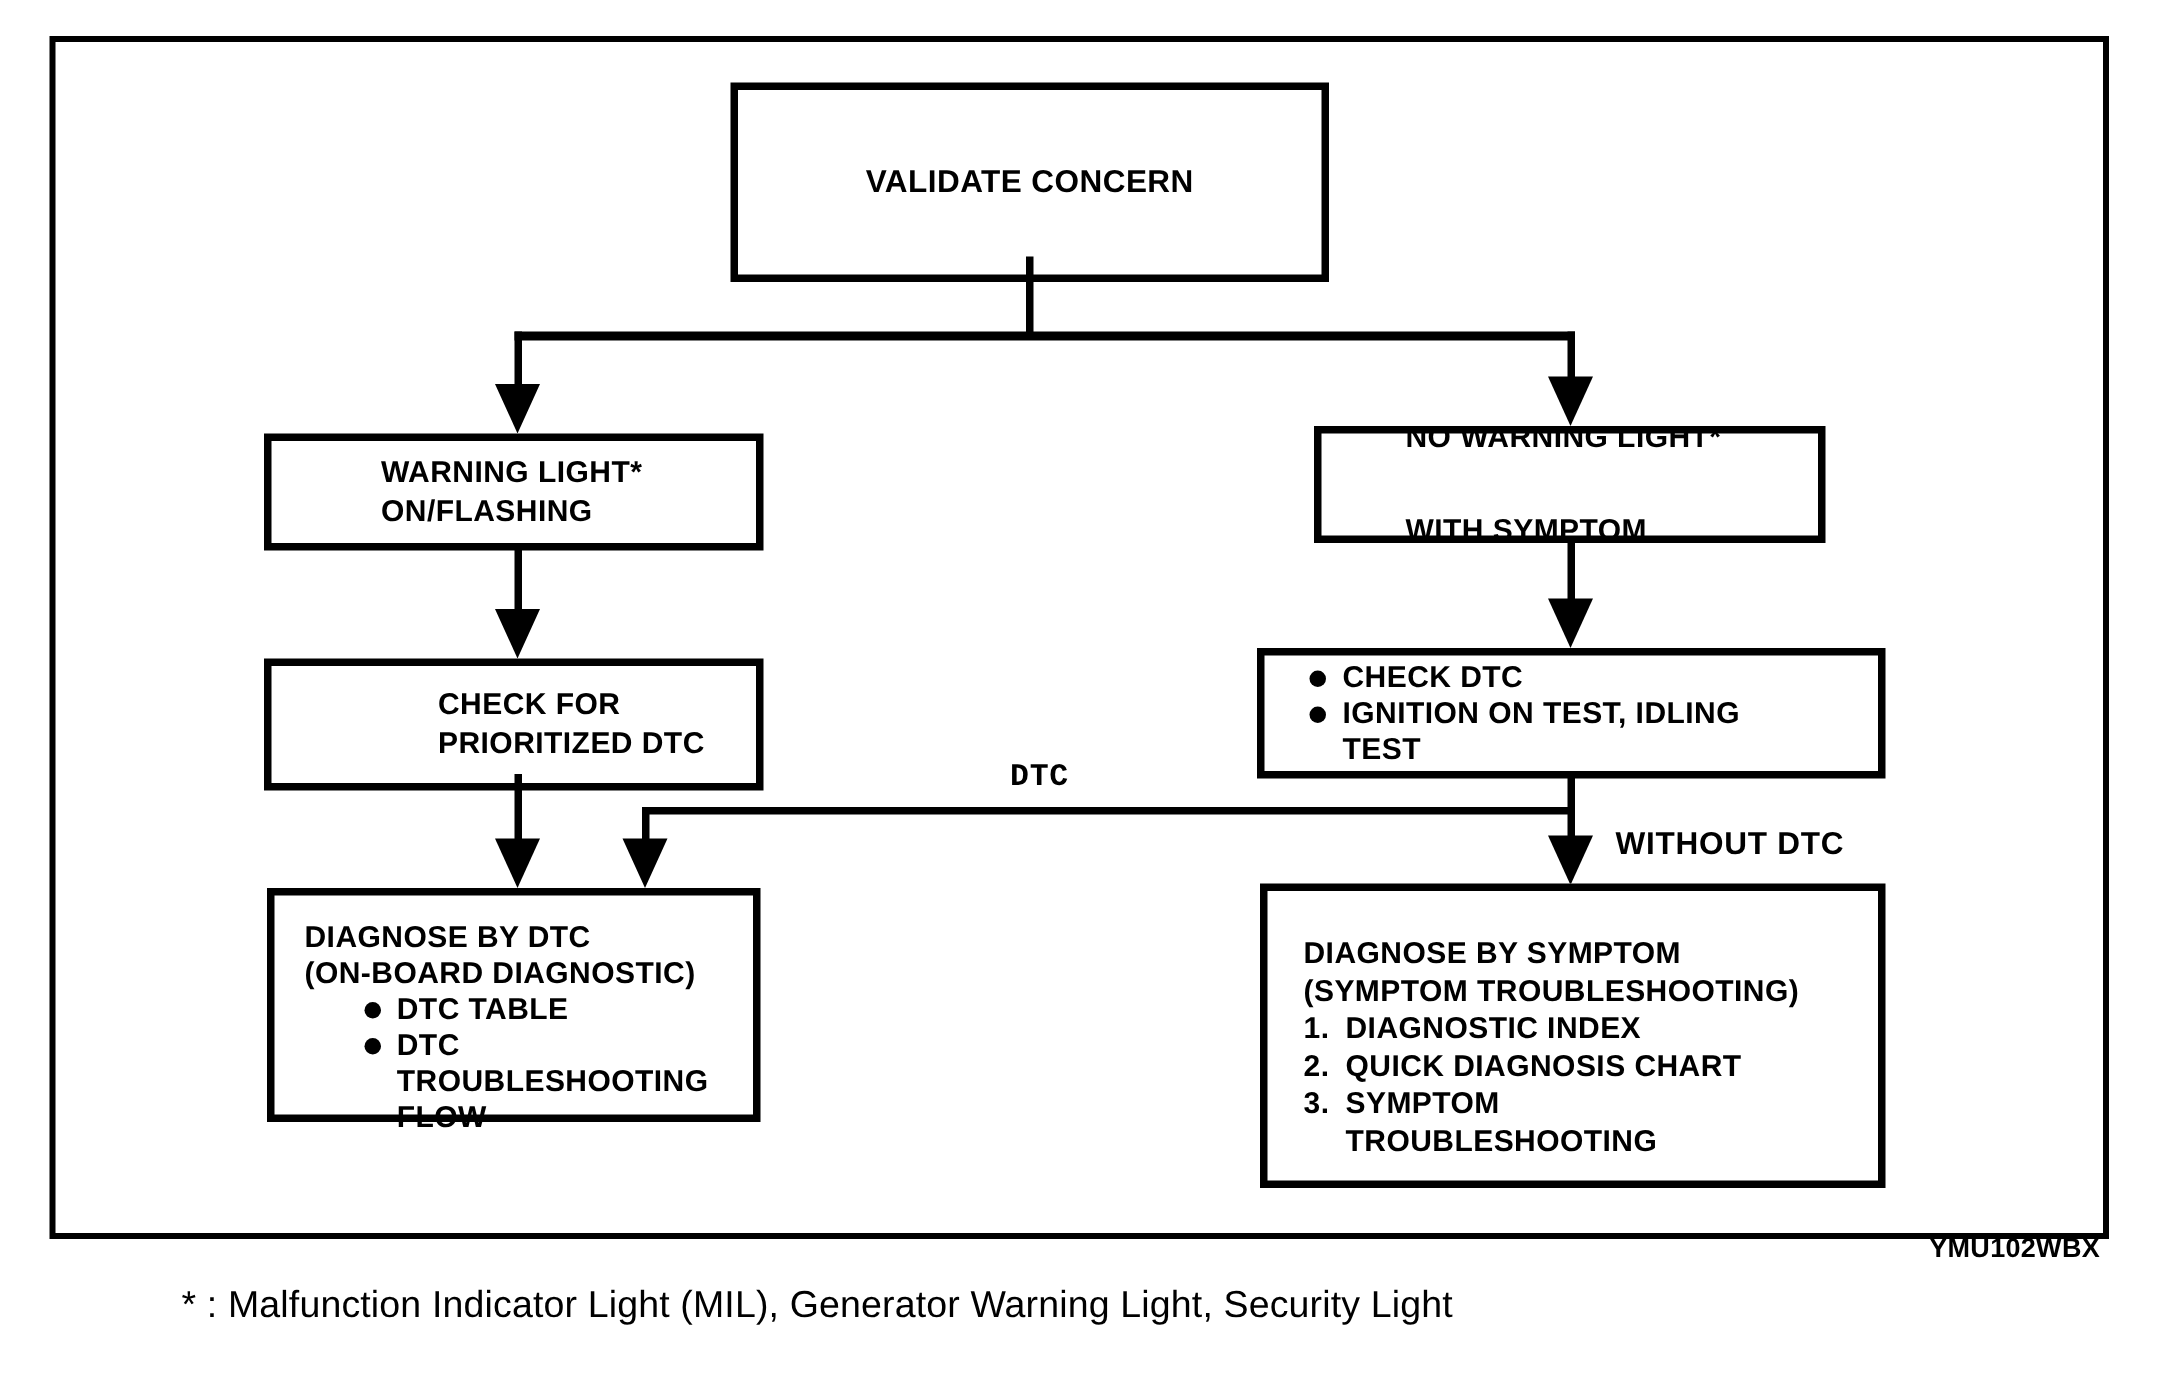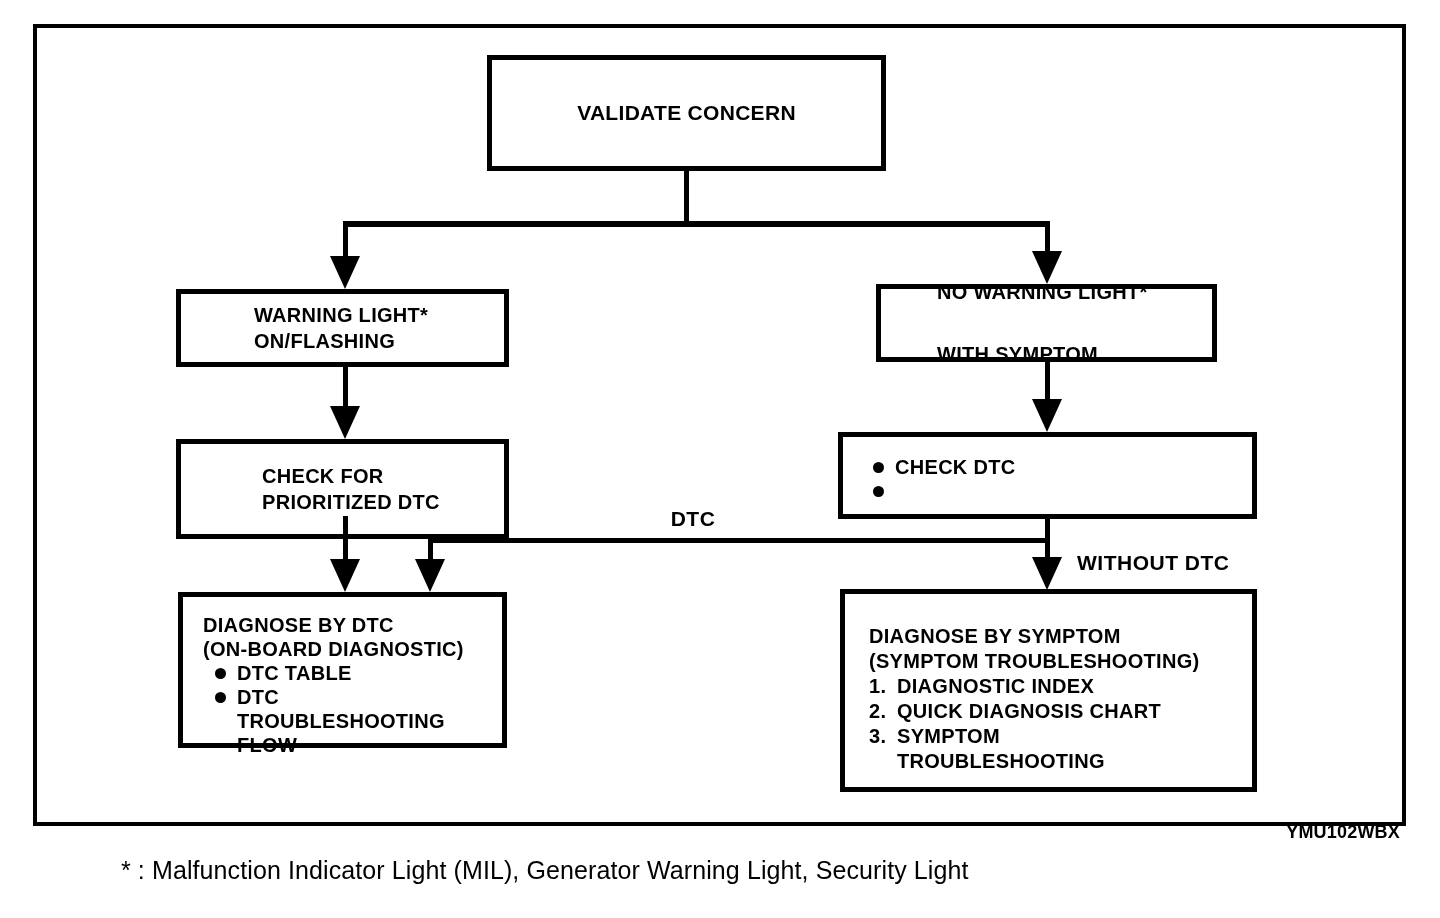--- a/index.html
+++ b/index.html
@@ -33,42 +33,42 @@
     font-weight: bold;
     font-size: 20px;
     letter-spacing: 0.3px;
     line-height: 26px;
     display: flex;
     flex-direction: column;
     justify-content: center;
   }
   .node .ln { display: block; white-space: nowrap; }
   .validate {
-    left: 487px; top: 55px; width: 399px; height: 116px;
+    left: 487px; top: 55px; width: 399px; height: 133px;
     align-items: center;
     font-size: 21px;
   }
   .warning   { left: 176px; top: 289px; width: 333px; height: 78px; padding-left: 73px; }
   .nowarning { left: 876px; top: 284px; width: 341px; height: 78px; padding-left: 56px; gap: 36px; }
-  .checkprio { left: 176px; top: 439px; width: 333px; height: 100px; padding-left: 81px; }
+  .checkprio { left: 176px; top: 439px; width: 333px; height: 88px; padding-left: 111px; }
   .checkdtc  { left: 838px; top: 432px; width: 419px; height: 87px;
                padding-left: 30px; line-height: 24px; }
   .diagdtc   { left: 178px; top: 592px; width: 329px; height: 156px;
                padding: 16px 0 0 20px; justify-content: flex-start; line-height: 24px; }
   .diagsym   { left: 840px; top: 589px; width: 417px; height: 203px;
                padding: 30px 0 0 24px; justify-content: flex-start; line-height: 25px; }
   .bullet-row { display: flex; align-items: flex-start; }
   .dot {
     flex: 0 0 auto;
     width: 11px; height: 11px;
     margin: 7px 11px 0 0;
     border-radius: 50%;
     background: #000000;
   }
-  .diagdtc .bullet-row { padding-left: 12px; }
+  .diagdtc .bullet-row { padding-left: 12px; justify-content: center; }
   .checkdtc .btext { width: 290px; white-space: normal; }
   .diagdtc  .btext { width: 210px; white-space: normal; }
   .num-row { display: flex; align-items: flex-start; }
   .num { flex: 0 0 28px; }
   .ntext { width: 272px; white-space: normal; }
   
   .stem, .hline { position: absolute; background: #000000; }
   .arrow {
     position: absolute;
     width: 0; height: 0;
@@ -139,33 +139,34 @@
     <span class="ln">PRIORITIZED DTC</span>
   </div>
 
   <div class="node checkdtc">
     <div class="bullet-row">
       <span class="dot"></span>
       <span class="btext">CHECK DTC</span>
     </div>
     <div class="bullet-row">
       <span class="dot"></span>
+      <span class="btext">IGNITION ON TEST, IDLING TEST</span>
     </div>
   </div>
 
   <div class="stem" style="left:343px; top:516px; width:5px; height:46px;"></div>
   <div class="arrow" style="left:330px; top:559px;"></div>
 
   <div class="stem" style="left:1045px; top:518px; width:5px; height:42px;"></div>
   <div class="hline" style="left:428px; top:538px; width:622px; height:5px;"></div>
   <div class="stem" style="left:428px; top:538px; width:5px; height:24px;"></div>
   <div class="arrow" style="left:415px; top:559px;"></div>
   <div class="arrow" style="left:1032px; top:557px;"></div>
 
-  <div class="edge-label" style="left:648px; top:507px; width:90px; text-align:center;">DTC</div>
+  <div class="edge-label" style="left:648px; top:507px; width:90px; text-align:center;font-family:Liberation Mono, monospace;">DTC</div>
   <div class="edge-label" style="left:1077px; top:551px;">WITHOUT DTC</div>
 
   <div class="node diagdtc">
     <span class="ln">DIAGNOSE BY DTC</span>
     <span class="ln">(ON-BOARD DIAGNOSTIC)</span>
     <div class="bullet-row">
       <span class="dot"></span>
       <span class="btext">DTC TABLE</span>
     </div>
     <div class="bullet-row">

